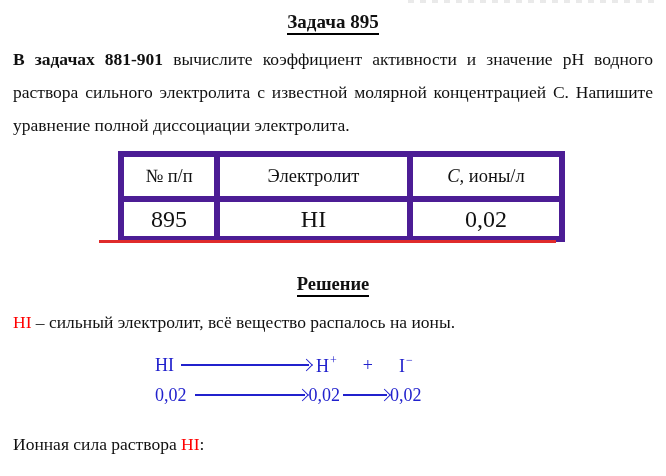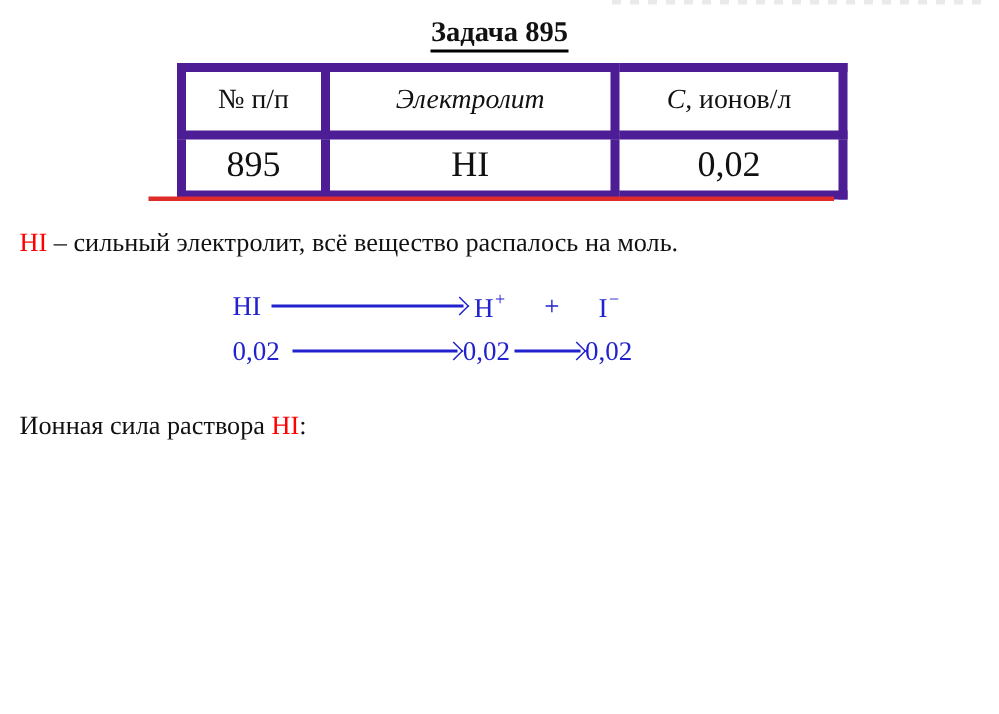--- a/index.html
+++ b/index.html
@@ -39,21 +39,21 @@
     table-layout:fixed;
   }
   .task-table th,.task-table td{
     border:6px solid #4c1d95;
     text-align:center;vertical-align:middle;
     padding:0;
   }
   .task-table th{font-size:18.5px;font-weight:normal;height:39px;}
   .task-table td{font-size:24px;height:34px;}
   .col-num{width:90px;}
-  .col-el{width:187px;font-style:italic;}
+  .col-el{width:187px;}
   .col-c{width:146px;}
   .th-conc::first-letter{font-style:italic;}
   .red-rule{
     width:457px;height:3px;
     margin:-2px 0 0 99px;
     background:var(--rule-red,#e02b2b);
   }
   .solution-heading{
     margin:31px 0 0 0;
     text-align:center;
@@ -93,42 +93,46 @@
 <body>
 
 <div class="page">
 
   <div class="top-artifact"></div>
 
   <div class="doc-title">
     <span class="u">Задача 895</span>
   </div>
 
+  <p class="intro"><span class="lead">В задачах 881-901</span><span> вычислите коэффициент активности и значение рН водного раствора сильного электролита с известной молярной концентрацией С. Напишите уравнение полной диссоциации электролита.</span></p>
 
   <table class="task-table">
     <thead>
       <tr>
         <th class="col-num">№ п/п</th>
         <th class="col-el">Электролит</th>
-        <th class="col-c th-conc">С, ионов/л</th>
+        <th class="col-c th-conc">С, ионы/л</th>
       </tr>
     </thead>
     <tbody>
       <tr>
         <td>895</td>
         <td>HI</td>
         <td>0,02</td>
       </tr>
     </tbody>
   </table>
 
   <div class="red-rule"></div>
 
+  <div class="solution-heading">
+    <span class="u">Решение</span>
+  </div>
 
-  <p class="statement"><span class="red-text">HI</span><span> – сильный электролит, всё вещество распалось на моль.</span></p>
+  <p class="statement"><span class="red-text">HI</span><span> – сильный электролит, всё вещество распалось на ионы.</span></p>
 
 
   <div class="equations">
 
     <div class="eq-row">
       <span>HI</span>
       <span class="arr arr-long1"></span>
       <span><span>H</span><sup>+</sup></span>
       <span class="eq-plus">+</span>
       <span><span>I</span><sup>−</sup></span>

